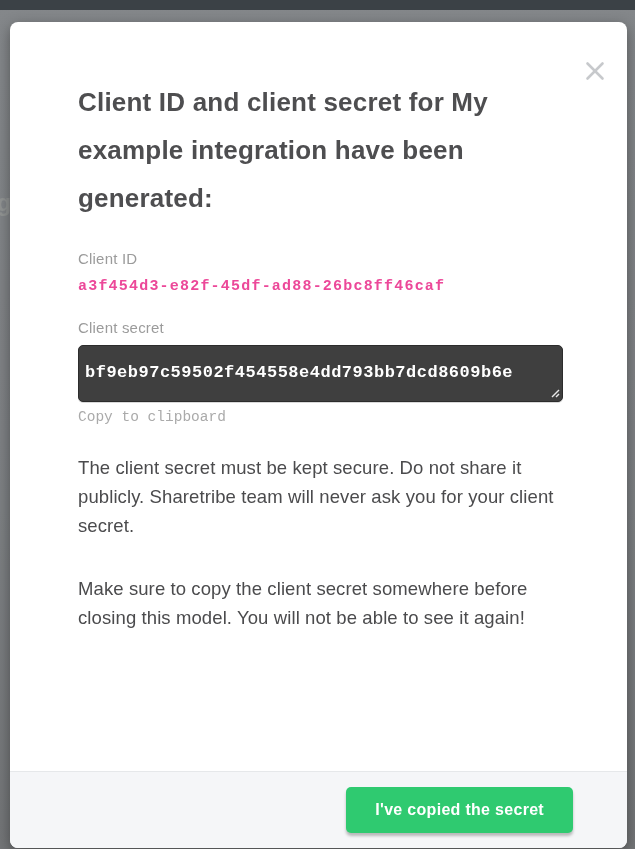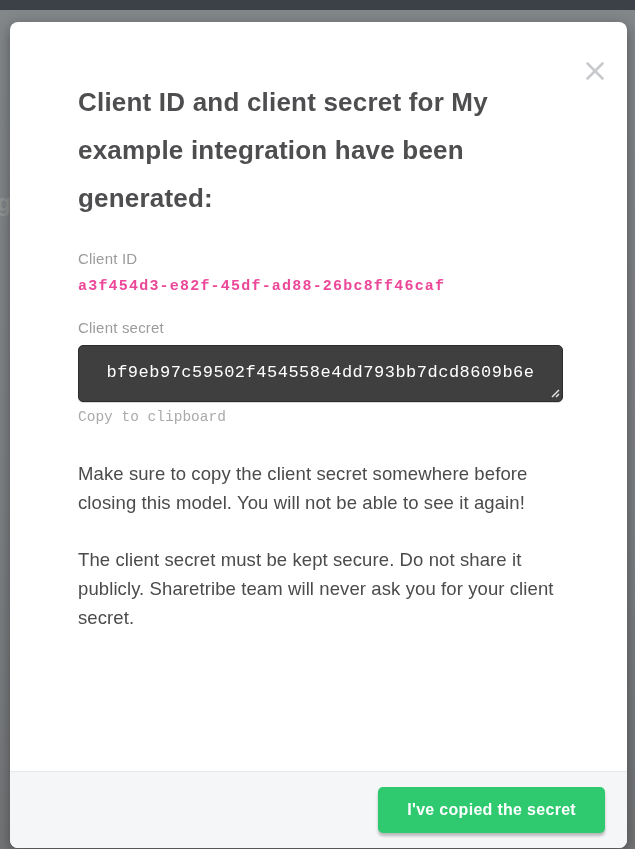--- a/index.html
+++ b/index.html
@@ -67,22 +67,21 @@
   .secret-field { margin-top: 24px; }
   .secret-box-wrap { position: relative; margin-top: 9px; width: 485px; }
   .secret-box {
     display: block;
     width: 485px; height: 57px;
     background: #3f3f3f;
     color: #ffffff;
     border: 1px solid #2c2c2c;
     border-radius: 5px;
     font-family: "Liberation Mono", "DejaVu Sans Mono", monospace;
-    font-size: 17px; font-weight: 400; letter-spacing: .5px;
-    text-align: center;
+    font-size: 17px; font-weight: 700; letter-spacing: .5px;
     padding: 17px 6px 0 6px;
     resize: none; overflow: hidden;
     box-shadow: 0 1px 0 rgba(0,0,0,.15);
   }
   .resize-grip {
     position: absolute; right: 3px; bottom: 4px;
     line-height: 0; pointer-events: none;
   }
   .copy-link {
     display: block;
@@ -101,21 +100,21 @@
   }
   .warning-p.first { margin-top: 34px; }
 
   
   .modal-footer {
     flex: 0 0 77px;
     background: #f5f6f8;
     border-top: 1px solid #e6e8ea;
     border-radius: 0 0 8px 8px;
     display: flex; align-items: center; justify-content: flex-end;
-    padding-right: 22px;
+    padding-right: 54px;
   }
   .confirm-btn {
     height: 46px;
     padding: 0 29px;
     background: #2fca70;
     border: none; border-radius: 5px;
     color: #ffffff;
     font-family: "Liberation Sans", sans-serif;
     font-size: 16px; font-weight: 700; letter-spacing: .3px;
     cursor: pointer;
@@ -153,22 +152,22 @@
         <span class="resize-grip">
           <svg width="11" height="11" viewBox="0 0 11 11">
             <line x1="3" y1="10" x2="10" y2="3" stroke="#e8e8e8" stroke-width="1.4"></line>
             <line x1="7" y1="10" x2="10" y2="7" stroke="#e8e8e8" stroke-width="1.4"></line>
           </svg>
         </span>
       </div>
       <a class="copy-link">Copy to clipboard</a>
     </div>
 
+    <p class="warning-p">The client secret must be kept secure. Do not share it publicly. Sharetribe team will never ask you for your client secret.</p>
     <p class="warning-p first">Make sure to copy the client secret somewhere before closing this model. You will not be able to see it again!</p>
-    <p class="warning-p">The client secret must be kept secure. Do not share it publicly. Sharetribe team will never ask you for your client secret.</p>
 
   </div>
 
   <div class="modal-footer">
     <button class="confirm-btn">I've copied the secret</button>
   </div>
 
 </div>
 
 </body></html>

